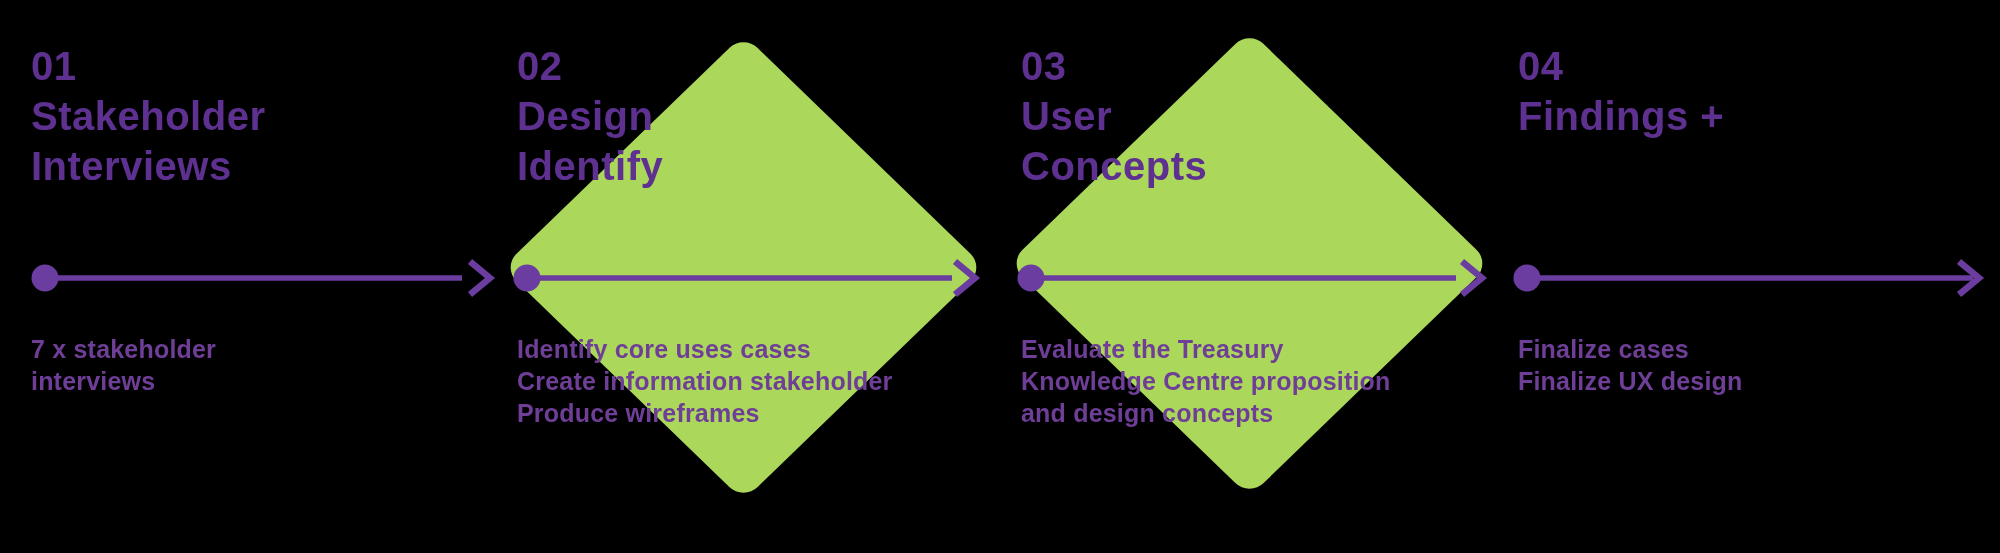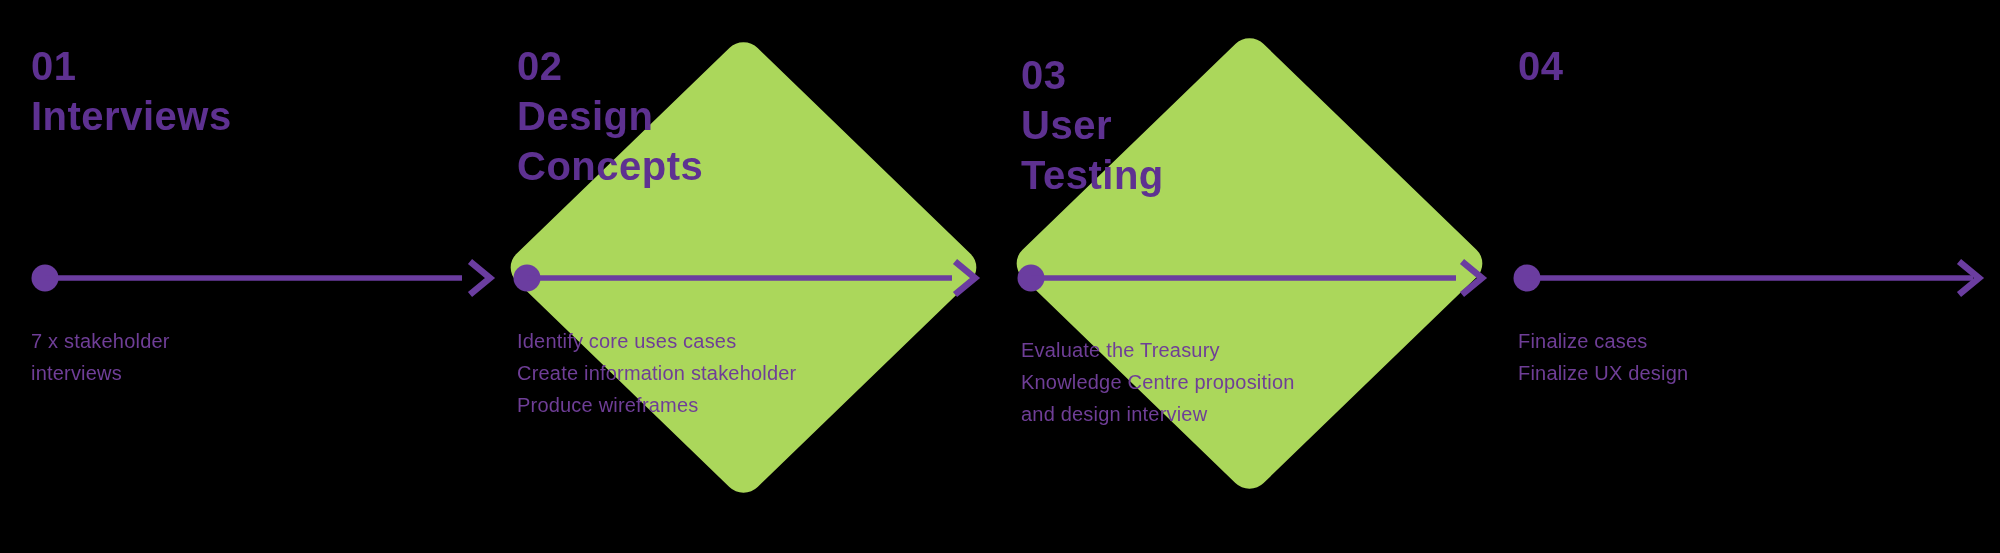--- a/index.html
+++ b/index.html
@@ -43,30 +43,30 @@
   .title{
     position:absolute;top:41px;
     font-size:40px;line-height:50px;
     font-weight:600;
     color:var(--purple-title);
     letter-spacing:0.5px;
     white-space:nowrap;
   }
   .title .num{font-weight:800;}
   .details{
-    position:absolute;top:325px;
-    font-size:20px;line-height:32px;
-    font-weight:400;
+    position:absolute;top:333px;
+    font-size:25px;line-height:32px;
+    font-weight:700;
     color:var(--purple-body);
     letter-spacing:0.2px;
     white-space:nowrap;
   }
   .p0 .title,.p0 .details{left:31px;}
   .p1 .title,.p1 .details{left:517px;}
-  .p2 .title,.p2 .details{left:1021px;margin-top:9px;}
+  .p2 .title,.p2 .details{left:1021px;}
   .p3 .title,.p3 .details{left:1518px;}
 </style>
 </head>
 <body>
 
 <div class="canvas">
 
   <div class="diamond d1"></div>
   <div class="diamond d2"></div>
 
@@ -89,57 +89,59 @@
     <g stroke="#6b3da0" fill="none">
       <circle cx="1527" cy="278" r="13.5" fill="#6b3da0" stroke="none"></circle>
       <line x1="1527" y1="278" x2="1973" y2="278" stroke-width="5.5"></line>
       <polyline points="1959,261.5 1979,278 1959,294.5" stroke-width="6.5"></polyline>
     </g>
   </svg>
 
   <section class="phase p0">
     <div class="title">
       <div class="num">01</div>
+      <div>Stakeholder</div>
       <div>Interviews</div>
     </div>
     <div class="details">
       <div>7 x stakeholder</div>
       <div>interviews</div>
     </div>
   </section>
 
   <section class="phase p1">
     <div class="title">
       <div class="num">02</div>
       <div>Design</div>
-      <div>Concepts</div>
+      <div>Identify</div>
     </div>
     <div class="details">
       <div>Identify core uses cases</div>
       <div>Create information stakeholder</div>
       <div>Produce wireframes</div>
     </div>
   </section>
 
   <section class="phase p2">
     <div class="title">
       <div class="num">03</div>
       <div>User</div>
-      <div>Testing</div>
+      <div>Concepts</div>
     </div>
     <div class="details">
       <div>Evaluate the Treasury</div>
       <div>Knowledge Centre proposition</div>
-      <div>and design interview</div>
+      <div>and design concepts</div>
     </div>
   </section>
 
   <section class="phase p3">
     <div class="title">
       <div class="num">04</div>
+      <div>Findings +</div>
     </div>
     <div class="details">
       <div>Finalize cases</div>
       <div>Finalize UX design</div>
     </div>
   </section>
 
 </div>
 
 </body></html>

